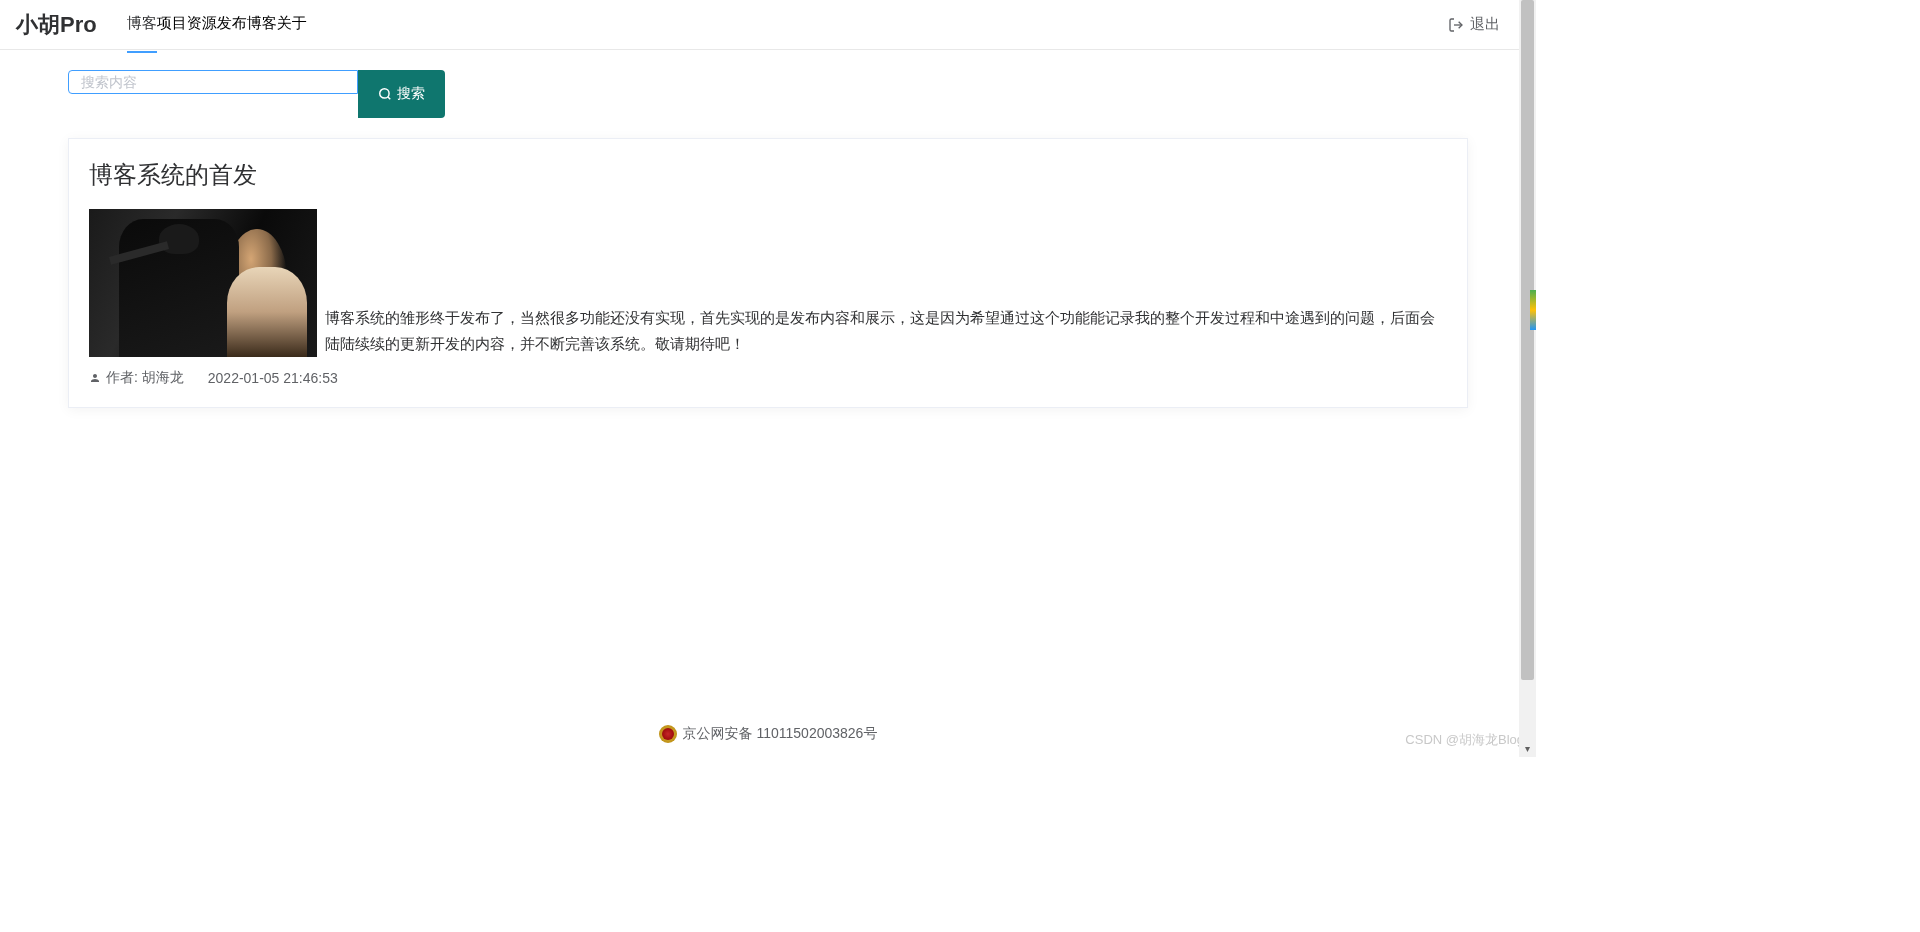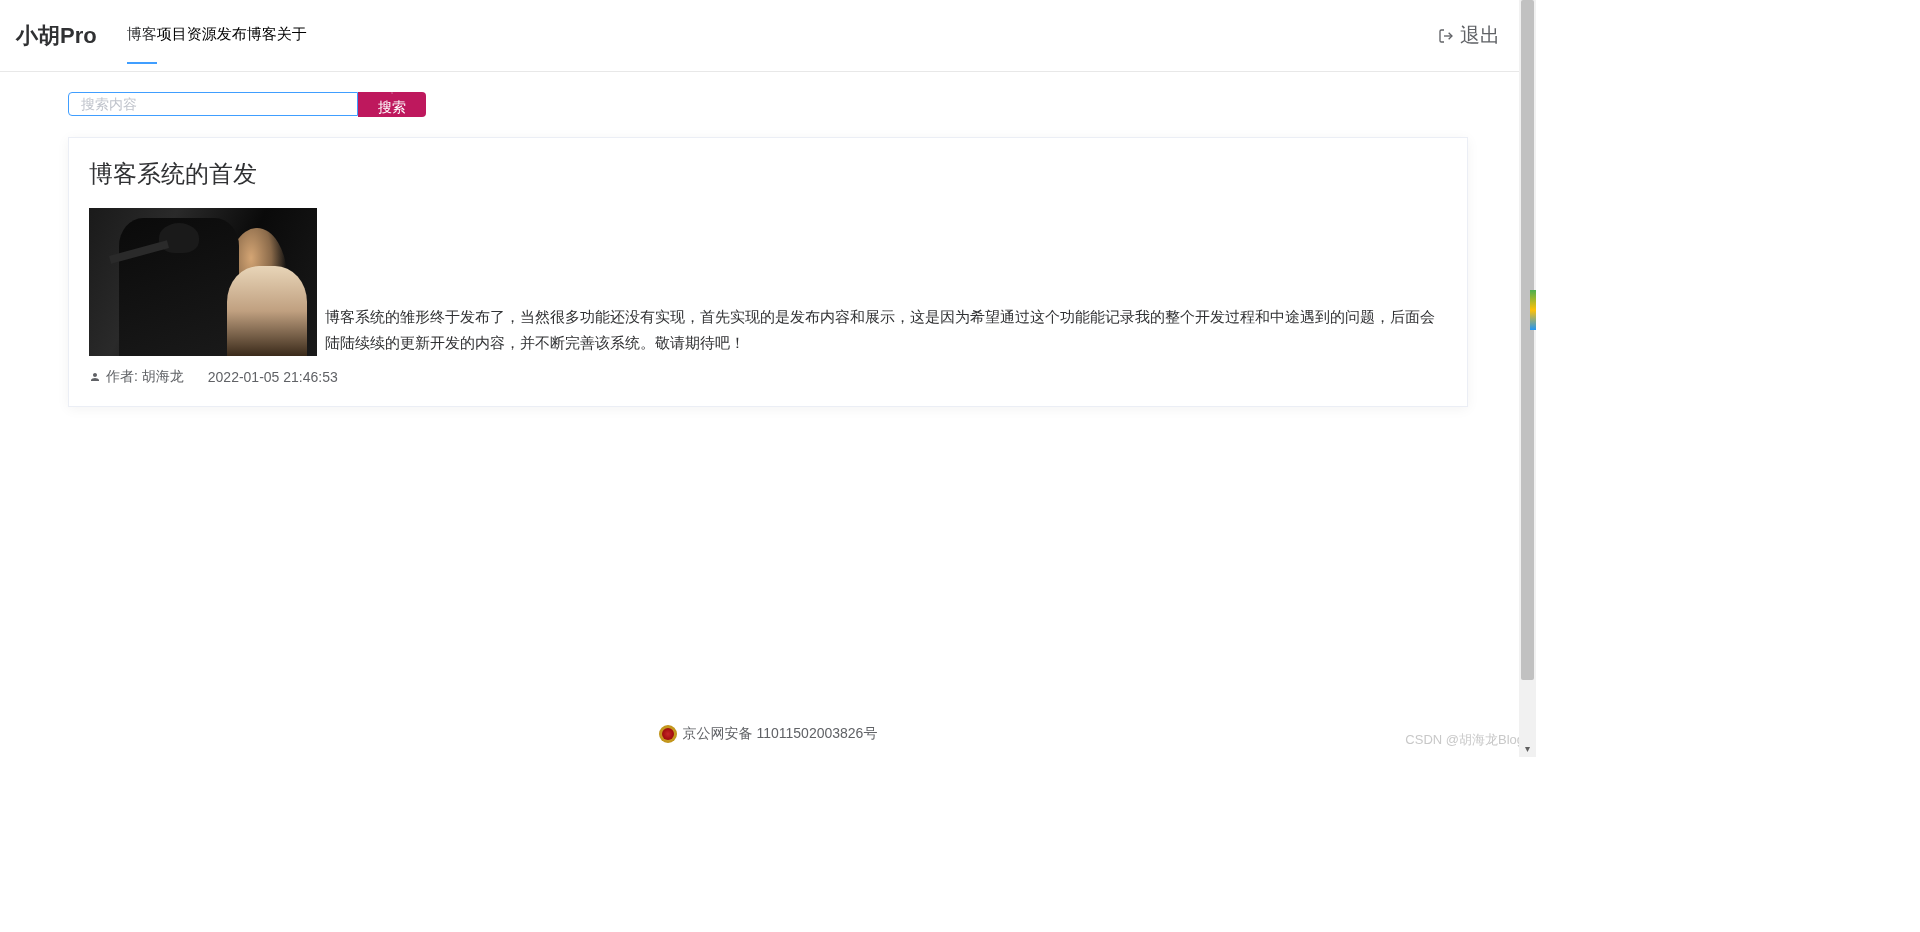--- a/index.html
+++ b/index.html
@@ -12,21 +12,21 @@
       background: #ffffff;
       color: #333;
       width: 1536px;
       height: 757px;
       position: relative;
       overflow: hidden;
     }
     .navbar {
       display: flex;
       align-items: center;
-      height: 72px;
+      height: 50px;
       border-bottom: 1px solid #e8e8e8;
       padding: 0 16px;
       justify-content: space-between;
     }
     .nav-left {
       display: flex;
       align-items: center;
     }
     .brand {
       font-size: 22px;
@@ -45,21 +45,21 @@
     }
     .nav-item.active {
       color: #303133;
       border-bottom: 2px solid #409eff;
     }
     .nav-right {
       display: flex;
       align-items: center;
       cursor: pointer;
       color: #606266;
-      font-size: 20px;
+      font-size: 15px;
       gap: 6px;
       padding-right: 20px;
     }
     .logout-icon {
       width: 16px;
       height: 16px;
     }
     .container {
       max-width: 1400px;
       margin: 0 auto;
@@ -76,32 +76,31 @@
       border-radius: 4px 0 0 4px;
       padding: 0 12px;
       font-size: 14px;
       outline: none;
       color: #606266;
     }
     .search-input::placeholder {
       color: #c0c4cc;
     }
     .search-btn {
-      height: 25px;
+      height: 48px;
       padding: 0 20px;
-      background: #be185d;
+      background: #0f766e;
       color: #fff;
       border: none;
       border-radius: 0 4px 4px 0;
       font-size: 14px;
       cursor: pointer;
       display: flex;
       align-items: center;
       gap: 5px;
-      flex-direction: column;
     }
     .search-icon {
       width: 14px;
       height: 14px;
     }
     .card {
       background: #fff;
       border: 1px solid #ebeef5;
       border-radius: 0;
       padding: 20px;

